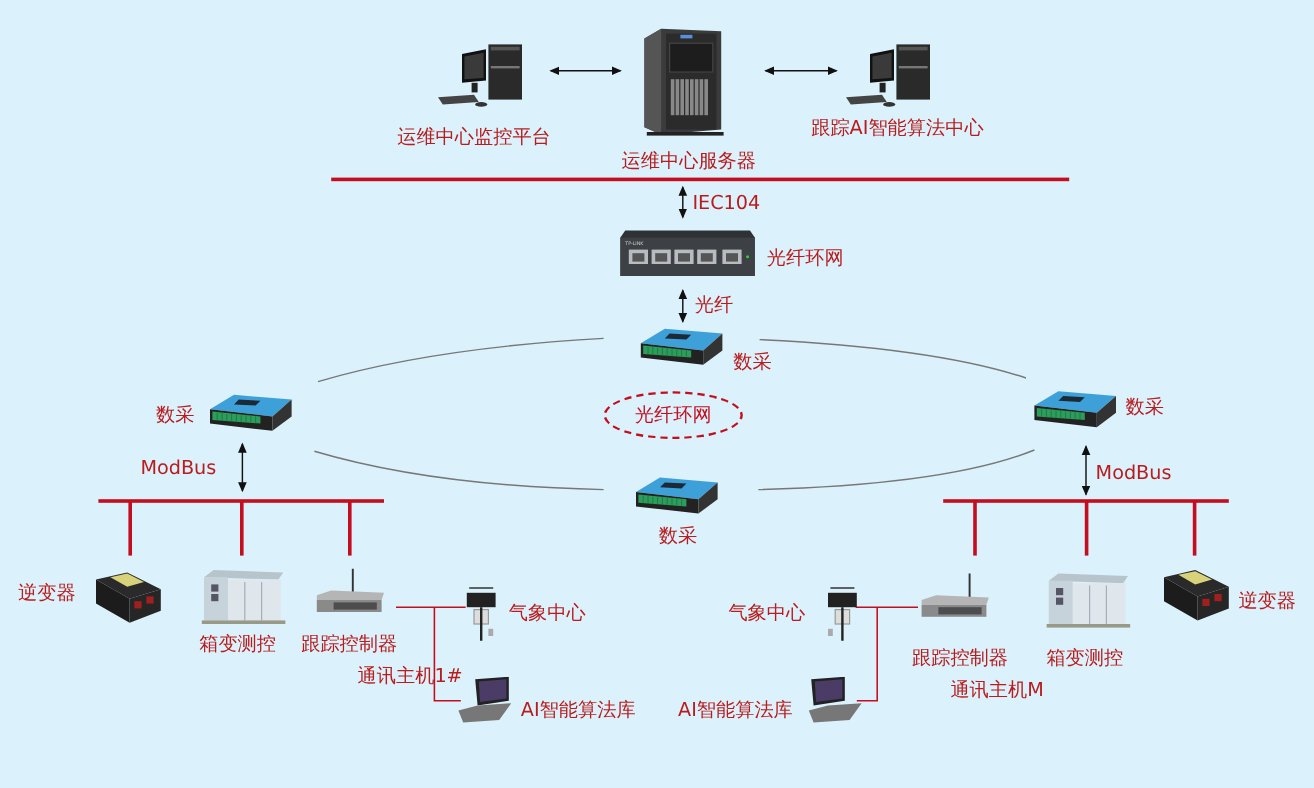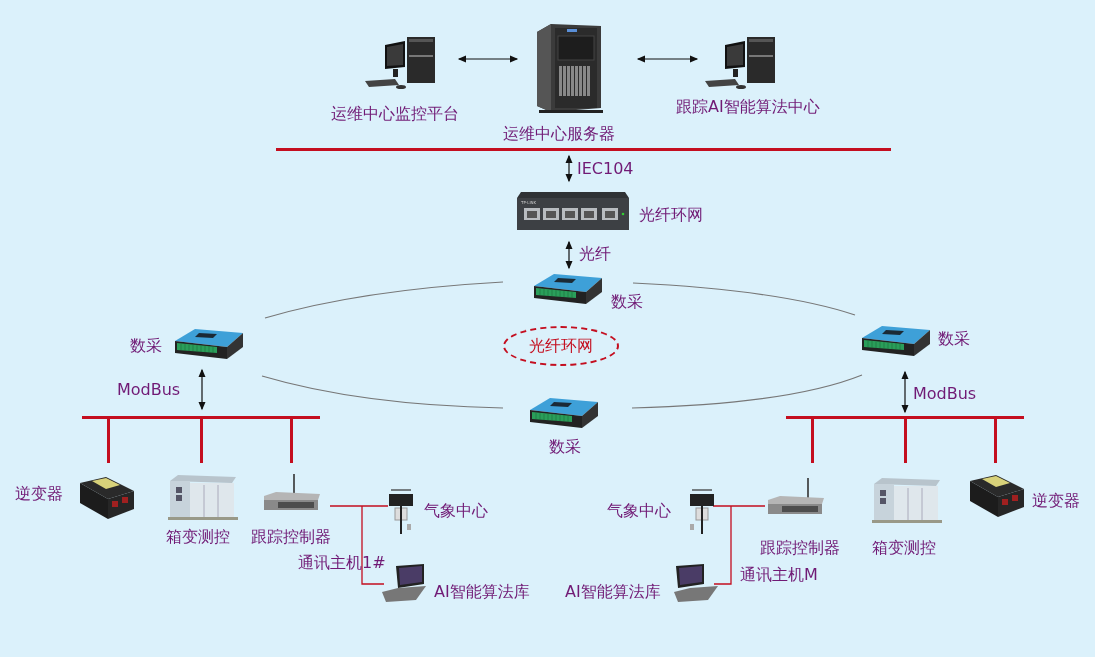--- a/index.html
+++ b/index.html
@@ -1,19 +1,19 @@
 <!DOCTYPE html>
 <html><head>
 <meta charset="utf-8">
 <style>
   html, body { margin:0; padding:0; }
   body { width:1095px; height:657px; background:#dbf1fb; position:relative; overflow:hidden;
          font-family:"DejaVu Sans","Liberation Sans",sans-serif; color:#222; }
   .abs { position:absolute; }
-  .lbl { position:absolute; font-size:16px; color:#701a75; white-space:nowrap; line-height:20px; }
+  .lbl { position:absolute; font-size:16px; color:#b91c1c; white-space:nowrap; line-height:20px; }
   .red { background:#c40e1f; position:absolute; }
   svg.overlay { position:absolute; left:0; top:0; width:1095px; height:657px; pointer-events:none; }
   .ringlabel { position:absolute; left:503px; top:326px; width:116px; height:40px; border:2px dashed #c40e1f;
                border-radius:50%; box-sizing:border-box; display:flex; align-items:center; justify-content:center;
                color:#c40e1f; font-size:16px;text-align:center; }
 </style>
 </head>
 <body>
 
 <svg class="overlay" viewBox="0 0 1095 657">
@@ -79,21 +79,21 @@
         <rect x="36" y="44" width="3" height="30"></rect>
       <rect x="40" y="44" width="3" height="30"></rect>
         <rect x="44" y="44" width="3" height="30"></rect>
         <rect x="48" y="44" width="3" height="30"></rect>
       <rect x="52" y="44" width="3" height="30"></rect>
         <rect x="56" y="44" width="3" height="30"></rect>
     </g>
     <rect x="8" y="88" width="64" height="3" fill="#222"></rect>
   </svg>
 </div>
-<div class="lbl" style="left:503px;top:124px;">运维中心服务器</div>
+<div class="lbl" style="left:518px;top:124px;">运维中心服务器</div>
 
 <div class="abs" style="left:705px;top:35px;width:75px;height:60px;">
   <svg width="75" height="60" viewBox="0 0 75 60">
     <rect x="42" y="2" width="28" height="46" fill="#2a2a2a"></rect>
     <rect x="44" y="4" width="24" height="3" fill="#555"></rect>
     <rect x="44" y="20" width="24" height="2" fill="#777"></rect>
     <path d="M20,10 L40,6 L40,32 L20,34 Z" fill="#111"></path>
     <path d="M22,12 L38,9 L38,30 L22,31 Z" fill="#3a3a3a"></path>
     <rect x="28" y="34" width="5" height="8" fill="#222"></rect>
     <path d="M0,46 L30,44 L34,50 L4,52 Z" fill="#444"></path>
@@ -306,21 +306,21 @@
 
 <div class="abs" style="left:766px;top:476px;width:60px;height:42px;">
   <svg width="60" height="42" viewBox="0 0 60 42">
     <line x1="42" y1="2" x2="42" y2="24" stroke="#333" stroke-width="1.6"></line>
     <path d="M2,24 L14,20 L58,22 L56,28 L2,28 Z" fill="#b5b5b5"></path>
     <rect x="2" y="28" width="54" height="10" fill="#8a8a8a"></rect>
     <rect x="16" y="30" width="36" height="6" fill="#4d4d4d"></rect>
   </svg>
 </div>
 <div class="lbl" style="left:760px;top:538px;">跟踪控制器</div>
-<div class="lbl" style="left:740px;top:565px;">通讯主机M</div>
+<div class="lbl" style="left:792px;top:565px;">通讯主机M</div>
 
 <div class="abs" style="left:872px;top:476px;width:70px;height:48px;">
   <svg width="70" height="48" viewBox="0 0 70 48">
     <path d="M2,8 L10,2 L68,4 L64,10 Z" fill="#b8c4cc"></path>
     <rect x="2" y="8" width="20" height="36" fill="#c7d3db"></rect>
     <rect x="22" y="10" width="44" height="34" fill="#dfe7ec"></rect>
     <rect x="8" y="14" width="6" height="6" fill="#556"></rect>
     <rect x="8" y="22" width="6" height="6" fill="#556"></rect>
     <g stroke="#aab" stroke-width="1">
         <line x1="36" y1="12" x2="36" y2="44"></line>

